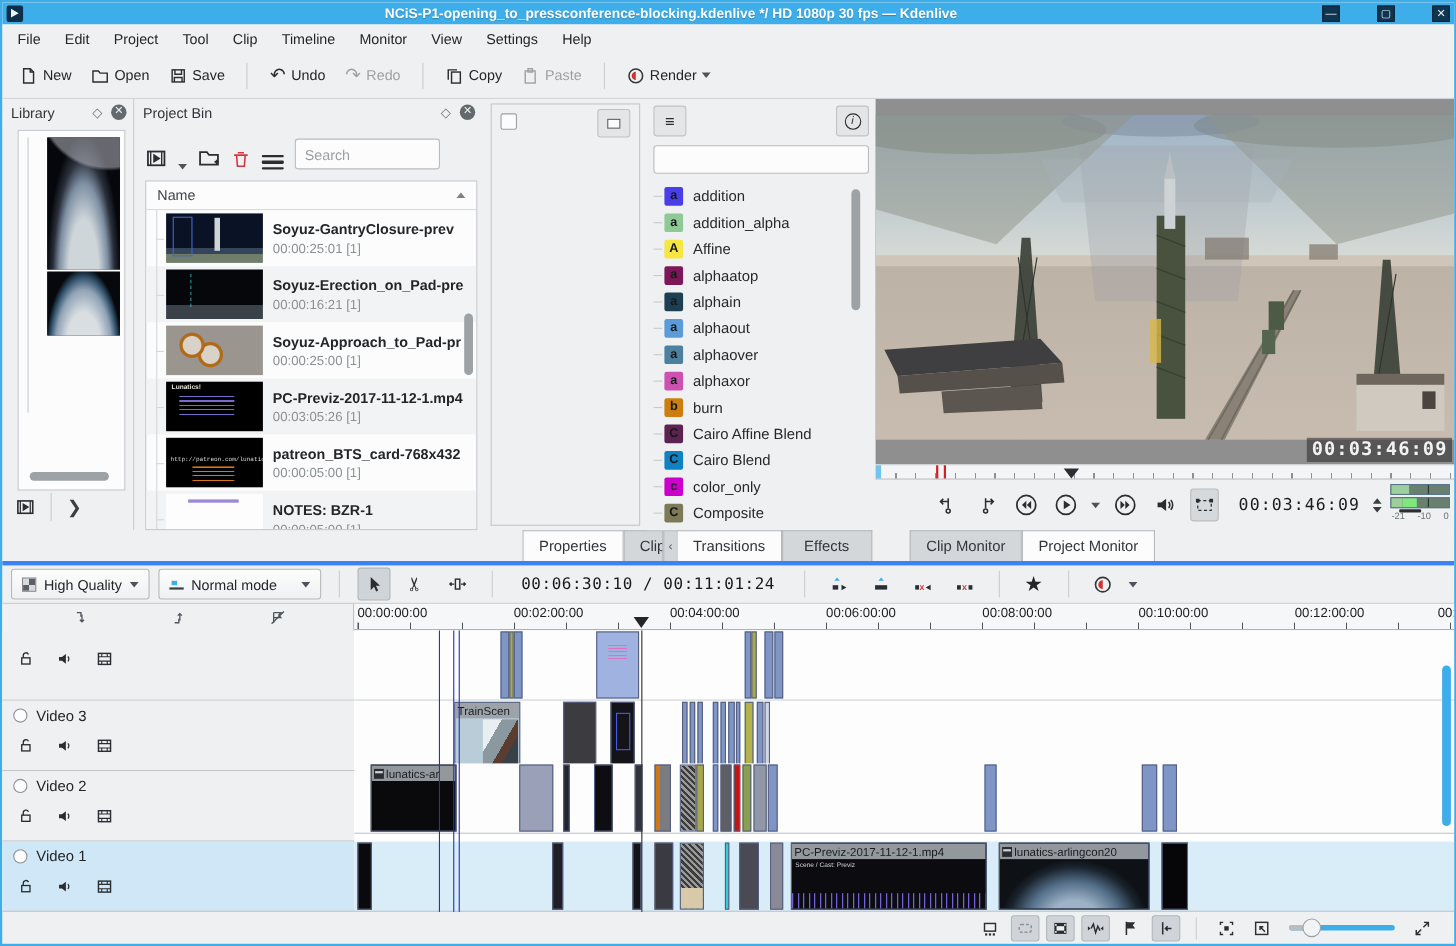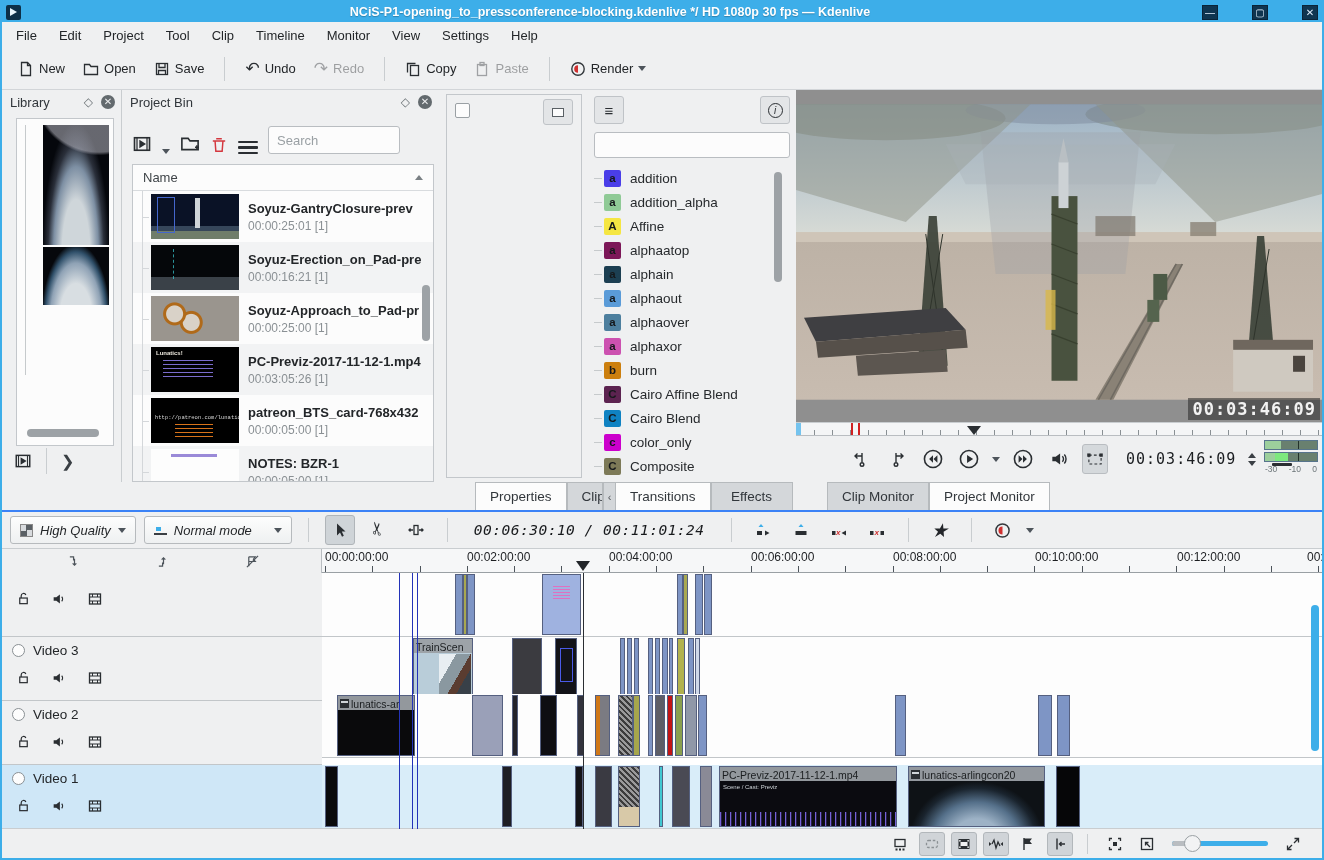--- a/index.html
+++ b/index.html
@@ -152,22 +152,22 @@
   .meter .bar .tick{position:absolute;top:0;bottom:0;width:1.5px;background:#23312a;left:63%;}
   .meter .scale { font-size:8.5px; color:#6b7478; display:flex; justify-content:space-between; padding:0 1px;}
   
   .tabsrow { position:absolute; top:392px; height:28px; display:flex; font-size:13.5px;margin-left:25px; }
   .tab { padding:0 14px; display:flex; align-items:center; background:#d4d7da; border:1px solid #b6babd;
     border-bottom:none; color:#31363b; white-space:nowrap; overflow:hidden;}
   .tab.active { background:#fcfcfc; }
   .tabnav { width:14px; padding:0; justify-content:center; background:#d4d7da; border:1px solid #b6babd; border-bottom:none;
     display:flex; align-items:center; color:#55595e; font-size:11px;}
   
-  .tl-toolbar { position:absolute; left:0; top:508px; width:1320px; height:38px; border-top:2px solid #3b82f6;
-    display:flex; align-items:center; padding:0 8px; gap:8px;font-style:italic; }
+  .tl-toolbar { position:absolute; left:0; top:508px; width:1320px; height:38px; border-top:4px solid #3b82f6;
+    display:flex; align-items:center; padding:0 8px; gap:8px; }
   .combo { height:28px; border:1px solid #b6babd; border-radius:3px; background:linear-gradient(#fdfdfd,#eef0f1);
     display:flex; align-items:center; gap:7px; padding:0 9px; font-size:13px; }
   .checker { width:13px; height:13px;
     background: conic-gradient(#5a6065 90deg, #d8dbde 90deg 180deg, #5a6065 180deg 270deg, #d8dbde 270deg);
     border:1px solid #888; }
   .modeicon { width:13px; height:10px; border-bottom:2.5px solid #3a3f44; position:relative; }
   .modeicon::before { content:""; position:absolute; left:2px; top:2px; width:5px; height:4px; background:#3daee9;}
   .toolbtn { width:30px; height:30px; display:flex; align-items:center; justify-content:center; border-radius:3px;}
   .toolbtn.pressed { background:#cfd4d8; border:1px solid #b0b5b9; }
   .tl-tc { font-family:"DejaVu Sans Mono",monospace; font-size:14.5px; color:#17191c; margin:0 10px; letter-spacing:.5px;}
@@ -652,21 +652,21 @@
           <div class="bar">
               <span class="fill" style="width:30%;background:#9ccf9c"></span>
               <span class="tick"></span>
             </div>
           <div class="bar">
               <span class="fill" style="width:20%;background:#9ccf9c"></span>
               <span class="fill" style="left:20%;width:25%;background:#7ee87e"></span>
               <span class="tick"></span>
             </div>
           <div class="scale">
-            <span>-30</span>
+            <span>-21</span>
               <span>-10</span>
               <span>0</span>
           </div>
         </div>
       </div>
       <div class="tabsrow" style="left:6px">
         <div class="tab">Clip Monitor</div>
         <div class="tab active">Project Monitor</div>
       </div>
     </div>

